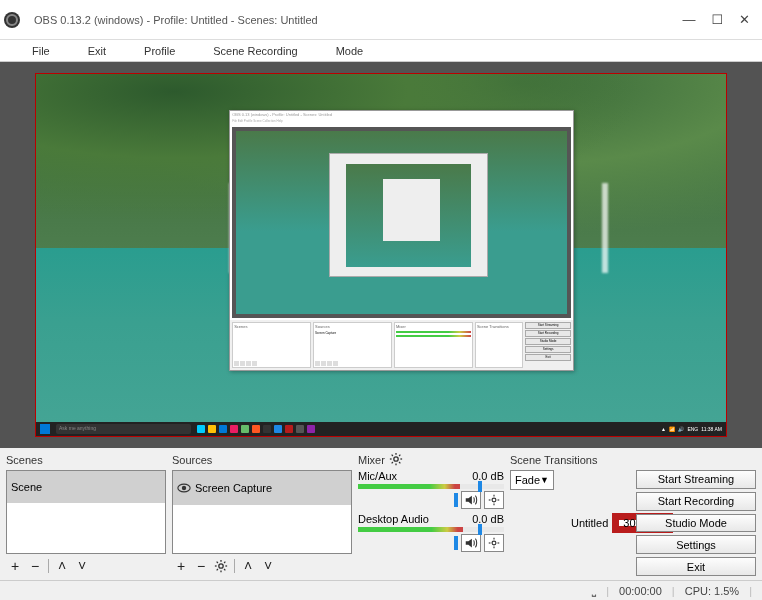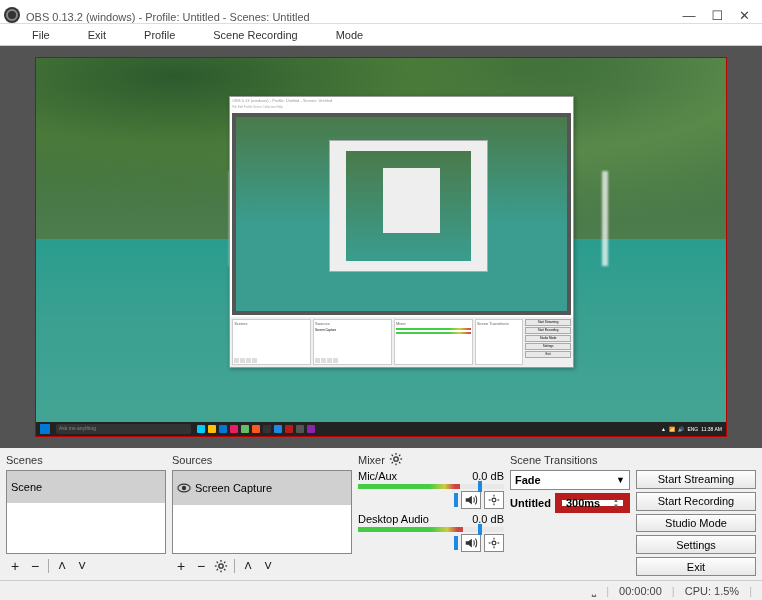--- a/index.html
+++ b/index.html
@@ -1,18 +1,18 @@
 <!DOCTYPE html>
 <html><head>
 <meta charset="utf-8">
 <style>
 * { box-sizing: border-box; margin: 0; padding: 0; font-family: "Segoe UI", Tahoma, sans-serif; }
 body { width: 762px; height: 600px; background: #f0f0f0; display: flex; flex-direction: column; overflow: hidden; }
 
-.titlebar { height: 24px; background: #fff; display: flex; align-items: flex-end; padding: 0 4px; border-bottom: 1px solid #ddd; }
+.titlebar { height: 40px; background: #fff; display: flex; align-items: center; padding: 0 4px; border-bottom: 1px solid #ddd; gap: 8px; }
 .titlebar .app-icon { width: 16px; height: 16px; background: #333; border-radius: 50%; margin-right: 6px; position: relative; }
 .titlebar .app-icon::after { content: ""; position: absolute; width: 8px; height: 8px; border: 2px solid #888; border-radius: 50%; top: 2px; left: 2px; }
 .titlebar .title { font-size: 11px; color: #555; flex: 1; }
 .titlebar .win-btns { display: flex; gap: 16px; padding-right: 8px; }
 .titlebar .win-btn { font-size: 13px; color: #444; cursor: pointer; }
 
 .menubar { height: 22px; background: #fff; display: flex; align-items: center; gap: 14px; padding: 0 8px; font-size: 11px; color: #333; border-bottom: 1px solid #ccc; }
 .menubar span { cursor: pointer; margin-left: 24px; }
 
 .preview-area { flex: 1; background: #535353; display: flex; align-items: center; justify-content: center; padding: 12px 36px; }
@@ -75,21 +75,21 @@
 .mixer .panel-body { border: none; background: transparent; }
 .mixer-item { margin-bottom: 4px; }
 .mixer-row { display: flex; justify-content: space-between; font-size: 11px; }
 .mixer-meter { height: 5px; background: #e8e8e8; margin: 2px 0; position: relative; }
 .mixer-meter-fill { height: 100%; width: 70%; background: linear-gradient(to right, #4c4 70%, #cc4 85%, #c44 95%); }
 .mixer-meter-tick { position: absolute; right: 15%; top: -3px; height: 11px; width: 4px; background: #1e88e5; }
 .mixer-ctrls { display: flex; justify-content: flex-end; gap: 3px; align-items: center; }
 .mixer-btn { width: 20px; height: 18px; border: 1px solid #888; background: #fff; display: flex; align-items: center; justify-content: center; font-size: 11px; cursor: pointer; }
 .mixer-slider { width: 4px; height: 14px; background: #1e88e5; }
 
-.trans-col .panel-body { border: none; background: transparent; display: flex; flex-direction: column; gap: 3px; font-weight: bold; }
+.trans-col .panel-body { border: none; background: transparent; display: flex; flex-direction: row; gap: 17px; }
 .dropdown { height: 20px; border: 1px solid #888; background: #fff; display: flex; align-items: center; padding: 0 4px; font-size: 11px; justify-content: space-between; cursor: pointer; }
 .dropdown .chev { font-size: 9px; }
 .dur-row { display: flex; align-items: center; gap: 4px; font-size: 11px; }
 .dur-input { flex: 1; height: 20px; border: 7px solid #b91c1c; background: #fff; padding: 0 4px; display: flex; align-items: center; justify-content: space-between; }
 .spinner-btns { display: flex; flex-direction: column; font-size: 6px; line-height: 6px; color: #666;}
 
 .main-btn { height: 20px; border: 1px solid #888; background: linear-gradient(#fdfdfd,#e8e8e8); font-size: 11px; display: flex; align-items: center; justify-content: center; cursor: pointer; }
 
 .gear-icon, .speaker-icon { width: 14px; height: 14px; }
 

